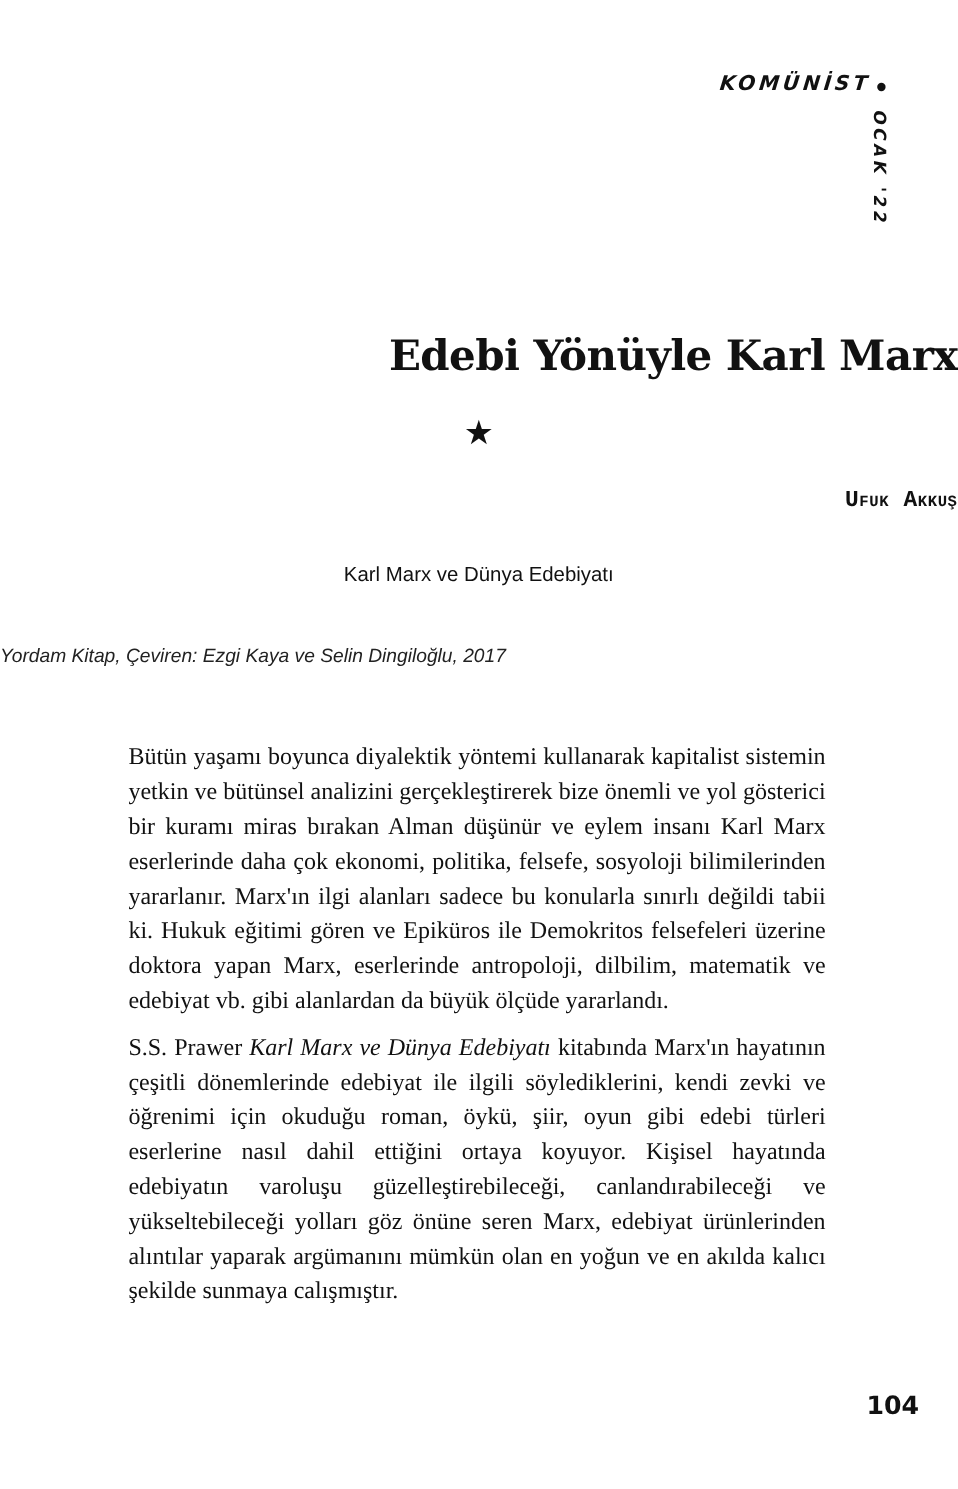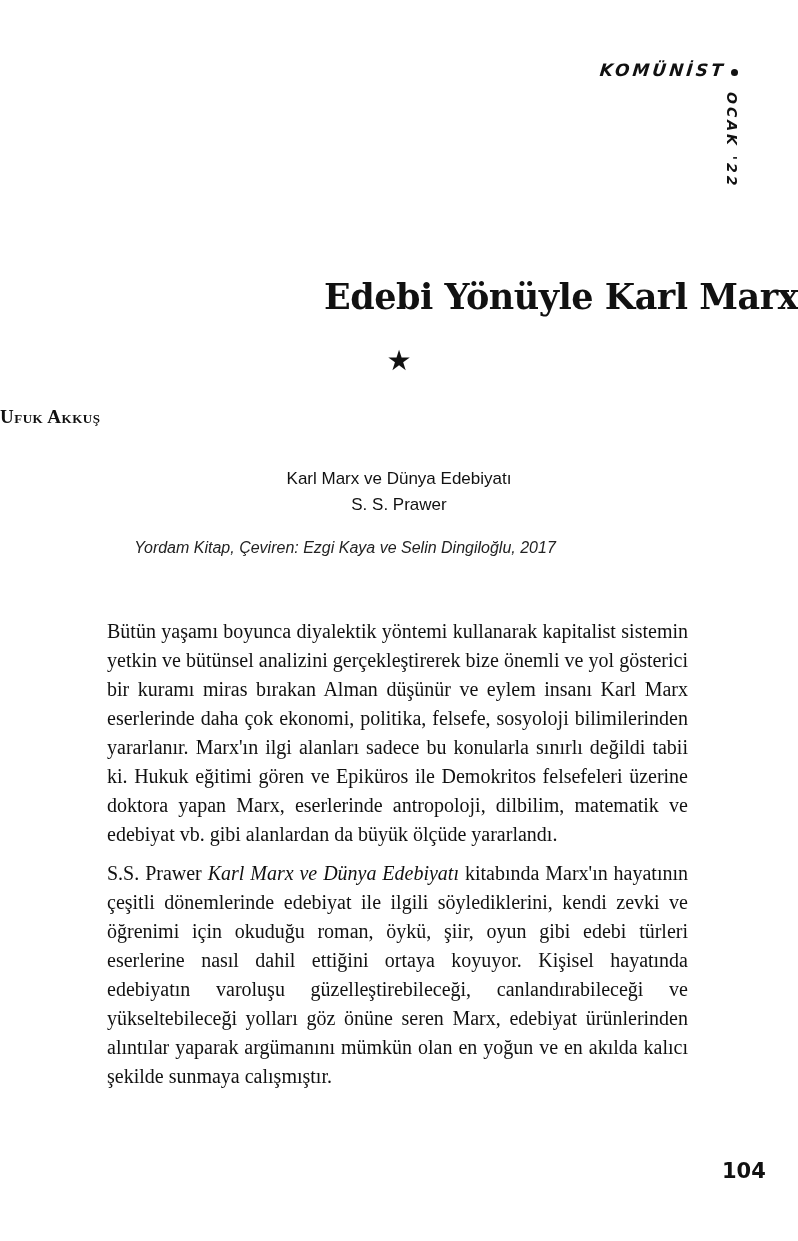--- a/index.html
+++ b/index.html
@@ -26,31 +26,31 @@
   .title {
     position: absolute; top: 276px; left: 0; width: 798px; text-align: right;
     font-family: "DejaVu Serif", serif; font-weight: bold; font-size: 35px; color: #111;
     letter-spacing: -0.5px;
   }
   .star {
     position: absolute; top: 345px; left: 0; width: 798px; text-align: center;
     font-size: 28px; line-height: 32px; color: #111; font-family: "DejaVu Sans", sans-serif;
   }
   .author {
-    position: absolute; top: 406px; left: 0; width: 798px; text-align: left;
-    font-family: Liberation Serif, serif; font-weight: bold; font-size: 19px;
+    position: absolute; top: 406px; left: 0; width: 798px; text-align: right;
+    font-family: Liberation Mono, monospace; font-weight: bold; font-size: 19px;
     font-variant: small-caps; letter-spacing: 0.5px; color: #111;
   }
   .book {
     position: absolute; top: 466px; left: 0; width: 798px; text-align: center;
     font-family: "Liberation Sans", sans-serif; font-size: 17px; line-height: 26px;
     color: #111;
   }
   .publisher {
-    position: absolute; top: 539px; left: 0; width: 690px; text-align: center;
+    position: absolute; top: 539px; left: 0; width: 690px; 
     font-family: "Liberation Sans", sans-serif; font-style: italic; font-size: 16px;
     color: #222;
   }
   .body-text {
     position: absolute; top: 617px; left: 107px; width: 585px;
     font-family: "Liberation Serif", serif; font-size: 20px; line-height: 29px;
     text-align: justify; color: #111;
   }
   .body-text p { margin: 0 4px 10px 0; }
   .page-num {
@@ -64,21 +64,20 @@
 <div class="header-mag">KOMÜNİST</div>
 <div class="header-dot"></div>
 <div class="header-date">OCAK '22</div>
 
 <h1 class="title" style="margin:0">Edebi Yönüyle Karl Marx</h1>
 <div class="star">★</div>
 <div class="author">Ufuk Akkuş</div>
 
 <div class="book">
   <div>Karl Marx ve Dünya Edebiyatı</div>
-  <div>S. S. Prawer</div>
 </div>
 <div class="publisher">Yordam Kitap, Çeviren: Ezgi Kaya ve Selin Dingiloğlu, 2017</div>
 
 <div class="body-text">
   <p>Bütün yaşamı boyunca diyalektik yöntemi kullanarak kapitalist sistemin yetkin ve bütünsel analizini gerçekleştirerek bize önemli ve yol gösterici bir kuramı miras bırakan Alman düşünür ve eylem insanı Karl Marx eserlerinde daha çok ekonomi, politika, felsefe, sosyoloji bilimilerinden yararlanır. Marx'ın ilgi alanları sadece bu konularla sınırlı değildi tabii ki. Hukuk eğitimi gören ve Epiküros ile Demokritos felsefeleri üzerine doktora yapan Marx, eserlerinde antropoloji, dilbilim, matematik ve edebiyat vb. gibi alanlardan da büyük ölçüde yararlandı.</p>
   <p><span>S.S. Prawer </span><em>Karl Marx ve Dünya Edebiyatı</em><span> kitabında Marx'ın hayatının çeşitli dönemlerinde edebiyat ile ilgili söylediklerini, kendi zevki ve öğrenimi için okuduğu roman, öykü, şiir, oyun gibi edebi türleri eserlerine nasıl dahil ettiğini ortaya koyuyor. Kişisel hayatında edebiyatın varoluşu güzelleştirebileceği, canlandırabileceği ve yükseltebileceği yolları göz önüne seren Marx, edebiyat ürünlerinden alıntılar yaparak argümanını mümkün olan en yoğun ve en akılda kalıcı şekilde sunmaya calışmıştır.</span></p>
 </div>
 
 <div class="page-num">104</div>
 

